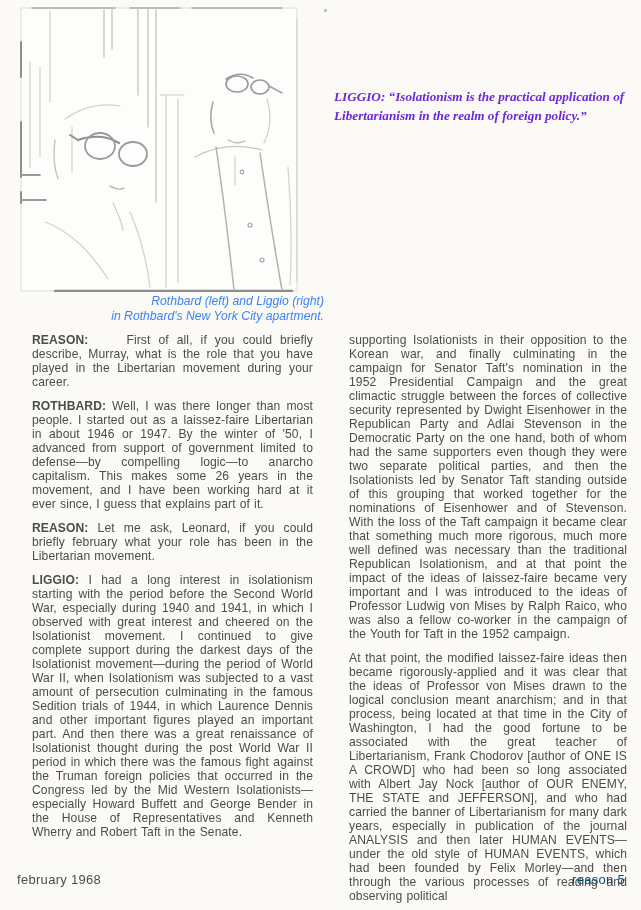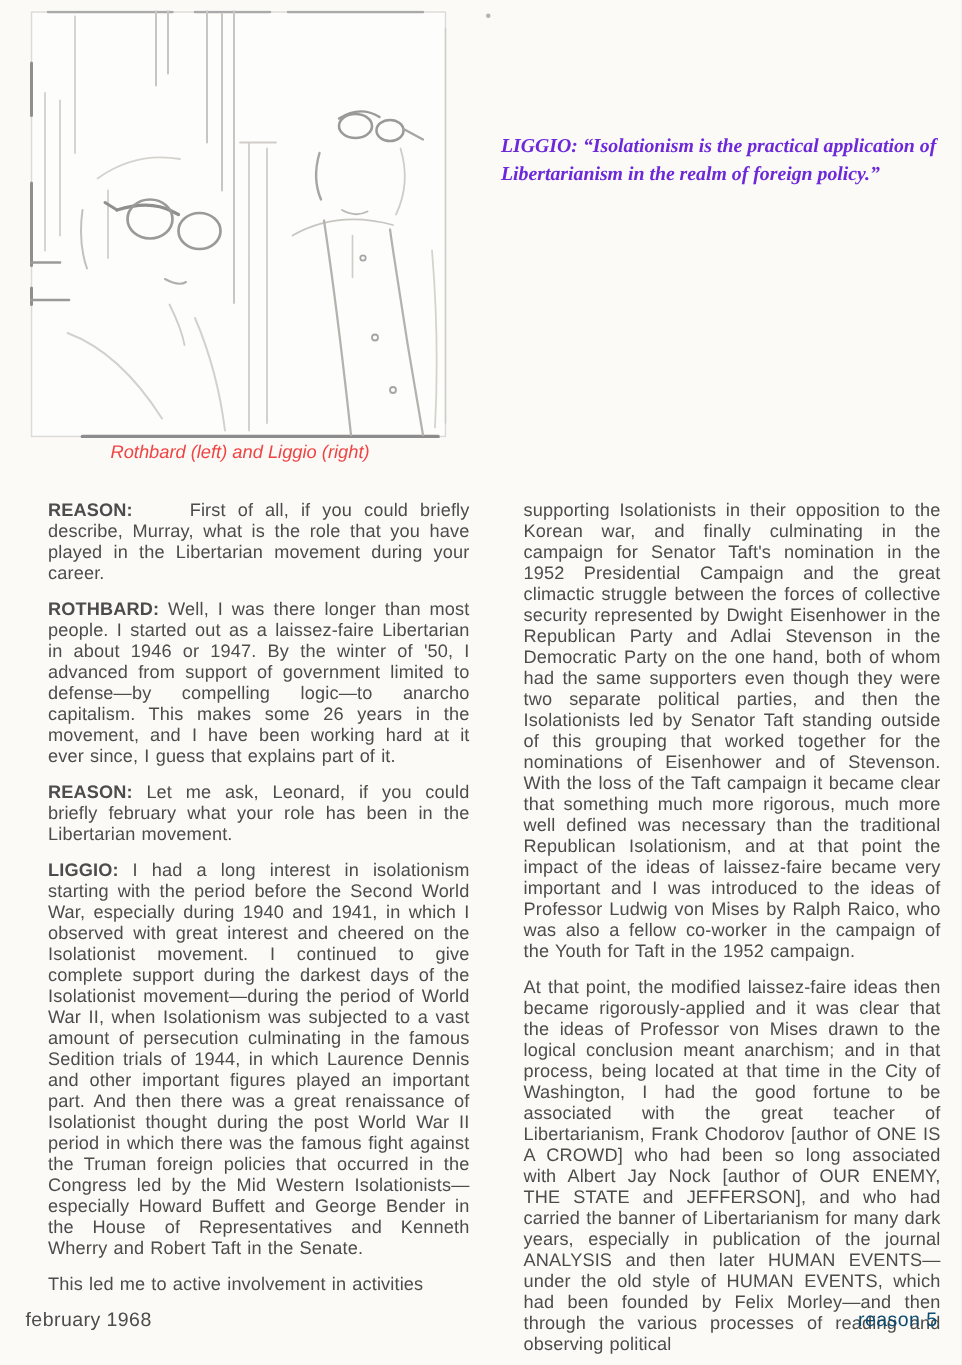--- a/index.html
+++ b/index.html
@@ -6,22 +6,22 @@
   html,body{margin:0;padding:0;background:#e8e6e2;}
   .page{
     position:relative;width:641px;height:910px;margin:0 auto;
     background:#fbfaf7;overflow:hidden;
     font-family:"Liberation Sans",sans-serif;color:#4c4c4c;
   }
   
   .photo{position:absolute;left:20px;top:7px;width:278px;height:285px;margin:0;background:#fdfdfb;}
   .photo svg{display:block;width:100%;height:100%;}
   .caption{
-    position:absolute;left:12px;top:294px;width:296px;
-    text-align:center;font-style:italic;font-size:12.2px;line-height:15px;color:#ef4444;
+    position:absolute;left:28px;top:294px;width:296px;
+    text-align:right;font-style:italic;font-size:12.2px;line-height:15px;color:#3b82f6;
   }
   
   .quotes{position:absolute;left:334px;top:88px;width:294px;}
   .quote{
     margin:0 0 35px 0;text-align:left;
     font-family:"Liberation Serif",serif;font-weight:bold;font-style:italic;
     font-size:13.2px;line-height:18.5px;color:#6d28d9;
   }
   
   .col{position:absolute;top:333px;font-size:12.1px;line-height:14px;
@@ -83,32 +83,32 @@
       <circle cx="230" cy="218" r="2" stroke="#a5a5a5" stroke-width="1.2"></circle>
       <circle cx="242" cy="253" r="2" stroke="#a5a5a5" stroke-width="1.2"></circle>
       <path d="M268,160 Q273,220 270,278" stroke="#d5d3ce" stroke-width="1.2"></path>
     </svg>
   </figure>
 
   <div class="speck"></div>
 
   <div class="caption">
     <div>Rothbard (left) and Liggio (right)</div>
+    <div>in Rothbard's New York City apartment.</div>
   </div>
 
   <div class="quotes">
     <p class="quote"><span>LIGGIO:</span> <span>“Isolationism is the practical application of Libertarianism in the realm of foreign policy.”</span></p>
   </div>
 
   <div class="col left">
     <p><span class="b">REASON:</span><span class="gap">First of all, if you could briefly describe, Murray, what is the role that you have played in the Libertarian movement during your career.</span></p>
     <p><span class="b">ROTHBARD:</span><span> Well, I was there longer than most people. I started out as a laissez-faire Libertarian in about 1946 or 1947. By the winter of '50, I advanced from support of government limited to defense—by compelling logic—to anarcho capitalism. This makes some 26 years in the movement, and I have been working hard at it ever since, I guess that explains part of it.</span></p>
     <p><span class="b">REASON:</span><span> Let me ask, Leonard, if you could briefly february what your role has been in the Libertarian movement.</span></p>
     <p><span class="b">LIGGIO:</span><span> I had a long interest in isolationism starting with the period before the Second World War, especially during 1940 and 1941, in which I observed with great interest and cheered on the Isolationist movement. I continued to give complete support during the darkest days of the Isolationist movement—during the period of World War II, when Isolationism was subjected to a vast amount of persecution culminating in the famous Sedition trials of 1944, in which Laurence Dennis and other important figures played an important part. And then there was a great renaissance of Isolationist thought during the post World War II period in which there was the famous fight against the Truman foreign policies that occurred in the Congress led by the Mid Western Isolationists—especially Howard Buffett and George Bender in the House of Representatives and Kenneth Wherry and Robert Taft in the Senate.</span></p>
-    <p><span>This led me to active involvement in activities</span></p>
   </div>
 
   <div class="col right">
     <p><span>supporting Isolationists in their opposition to the Korean war, and finally culminating in the campaign for Senator Taft's nomination in the 1952 Presidential Campaign and the great climactic struggle between the forces of collective security represented by Dwight Eisenhower in the Republican Party and Adlai Stevenson in the Democratic Party on the one hand, both of whom had the same supporters even though they were two separate political parties, and then the Isolationists led by Senator Taft standing outside of this grouping that worked together for the nominations of Eisenhower and of Stevenson. With the loss of the Taft campaign it became clear that something much more rigorous, much more well defined was necessary than the traditional Republican Isolationism, and at that point the impact of the ideas of laissez-faire became very important and I was introduced to the ideas of Professor Ludwig von Mises by Ralph Raico, who was also a fellow co-worker in the campaign of the Youth for Taft in the 1952 campaign.</span></p>
     <p><span>At that point, the modified laissez-faire ideas then became rigorously-applied and it was clear that the ideas of Professor von Mises drawn to the logical conclusion meant anarchism; and in that process, being located at that time in the City of Washington, I had the good fortune to be associated with the great teacher of Libertarianism, Frank Chodorov [author of </span><span class="i">ONE IS A CROWD</span><span>] who had been so long associated with Albert Jay Nock [author of </span><span class="i">OUR ENEMY, THE STATE</span><span> and </span><span class="i">JEFFERSON</span><span>], and who had carried the banner of Libertarianism for many dark years, especially in publication of the journal </span><span class="i">ANALYSIS</span><span> and then later </span><span class="i">HUMAN EVENTS</span><span>—under the old style of </span><span class="i">HUMAN EVENTS</span><span>, which had been founded by Felix Morley—and then through the various processes of reading and observing political</span></p>
   </div>
 
   <div class="footer-left">february 1968</div>
   <div class="footer-right">reason 5</div>
 

